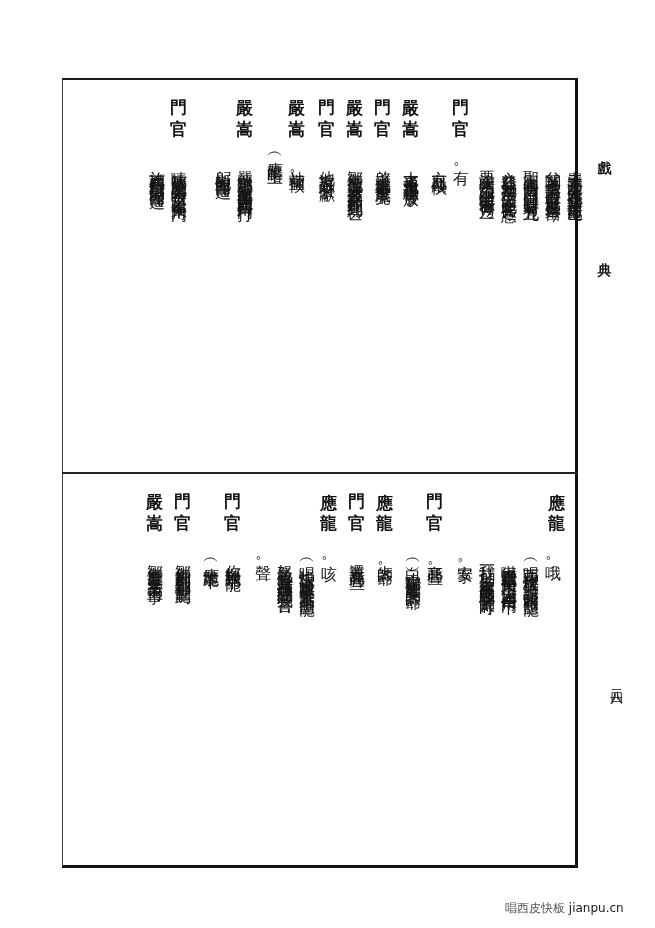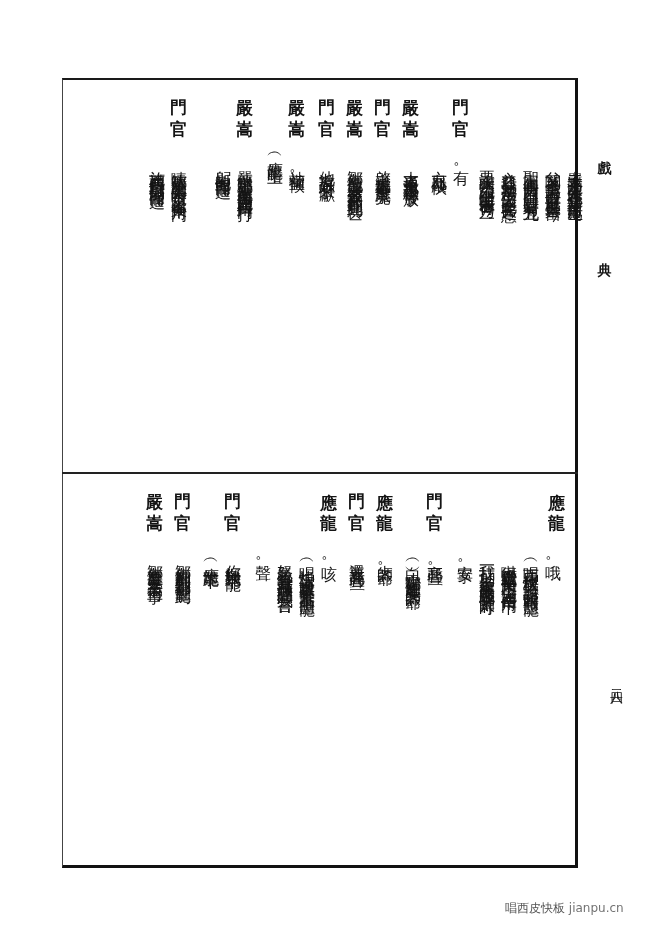--- a/index.html
+++ b/index.html
@@ -45,21 +45,21 @@
       font-size: 14px; font-weight: bold;
     }
     .page-number {
       position: absolute; left: 607px; top: 680px; writing-mode: vertical-rl;
       font-size: 13px; letter-spacing: 1px;
     }
     .watermark {
       position: absolute; left: 505px; top: 900px; font-size: 12px; color: #555;
       font-family: "DejaVu Sans", sans-serif; white-space: nowrap;
     }
-    .watermark .wm-url { color: #737373; }
+    .watermark .wm-url { color: #0f172a; }
   </style>
 </head>
 <body>
 
 <div class="frame"></div>
 <div class="divider"></div>
 
 <div class="margin-title" style="top:150px;">戲</div>
 <div class="margin-title" style="top:252px;">典</div>
 <div class="page-number">二八四</div>

